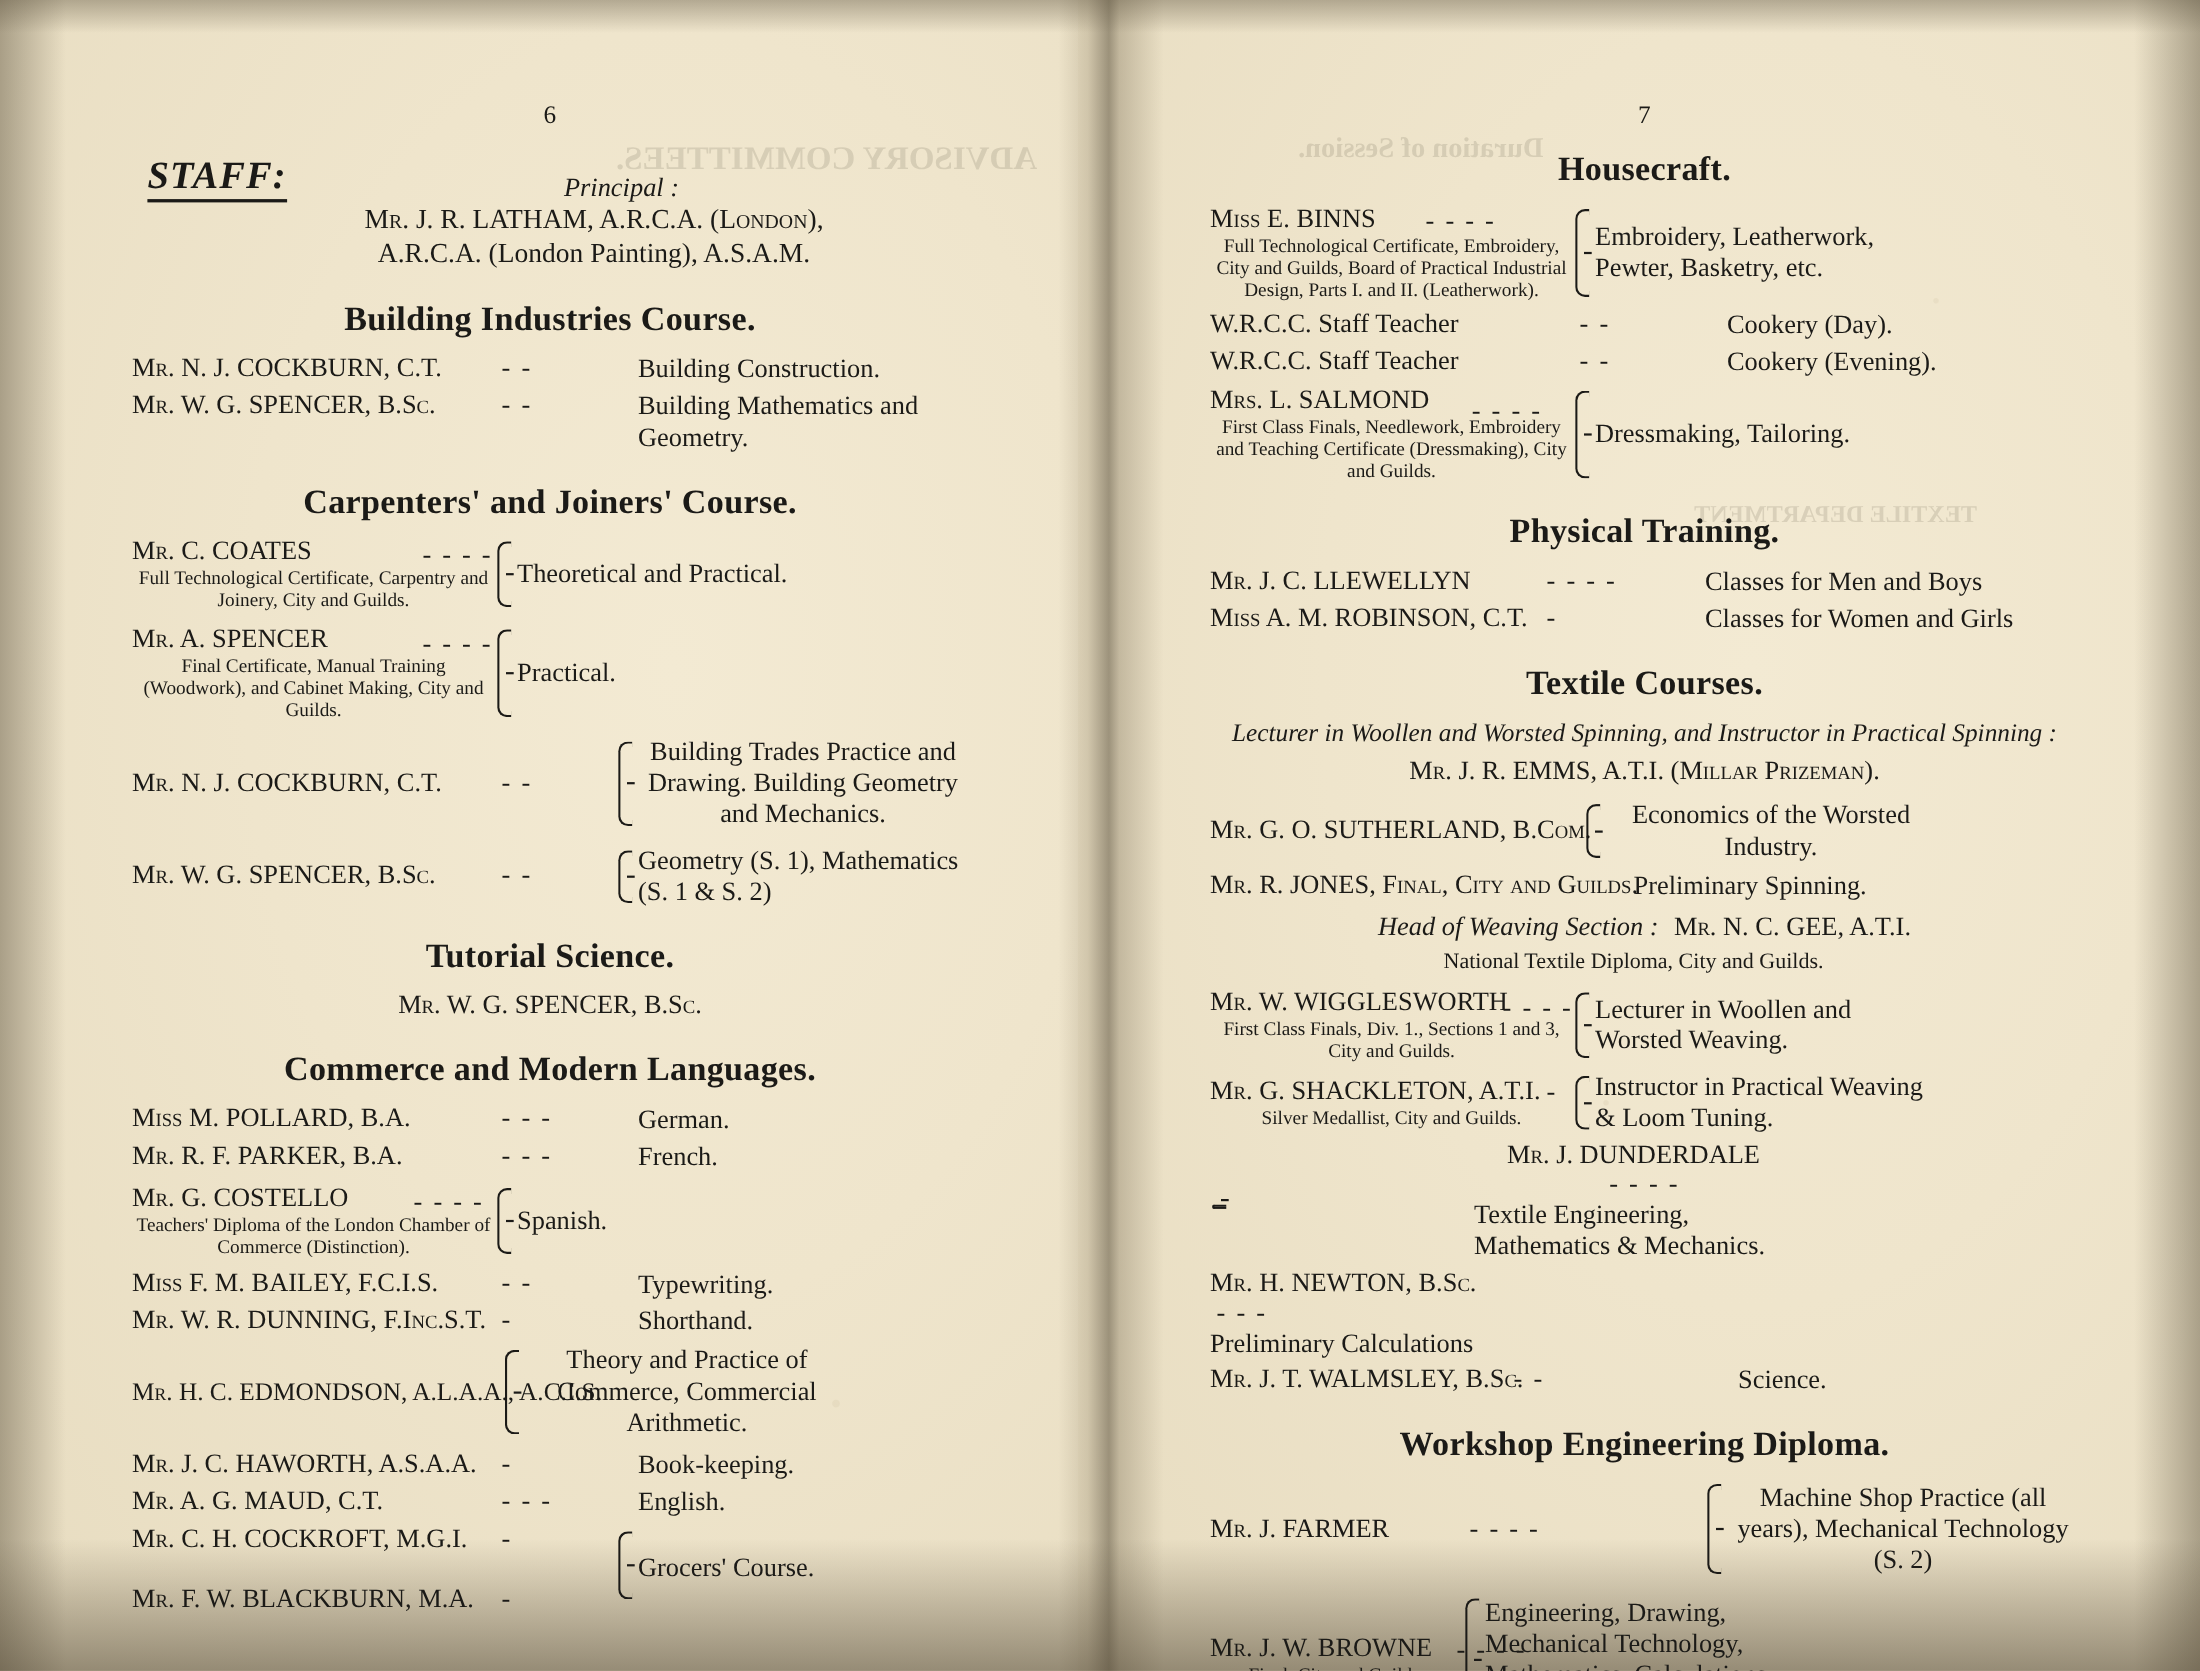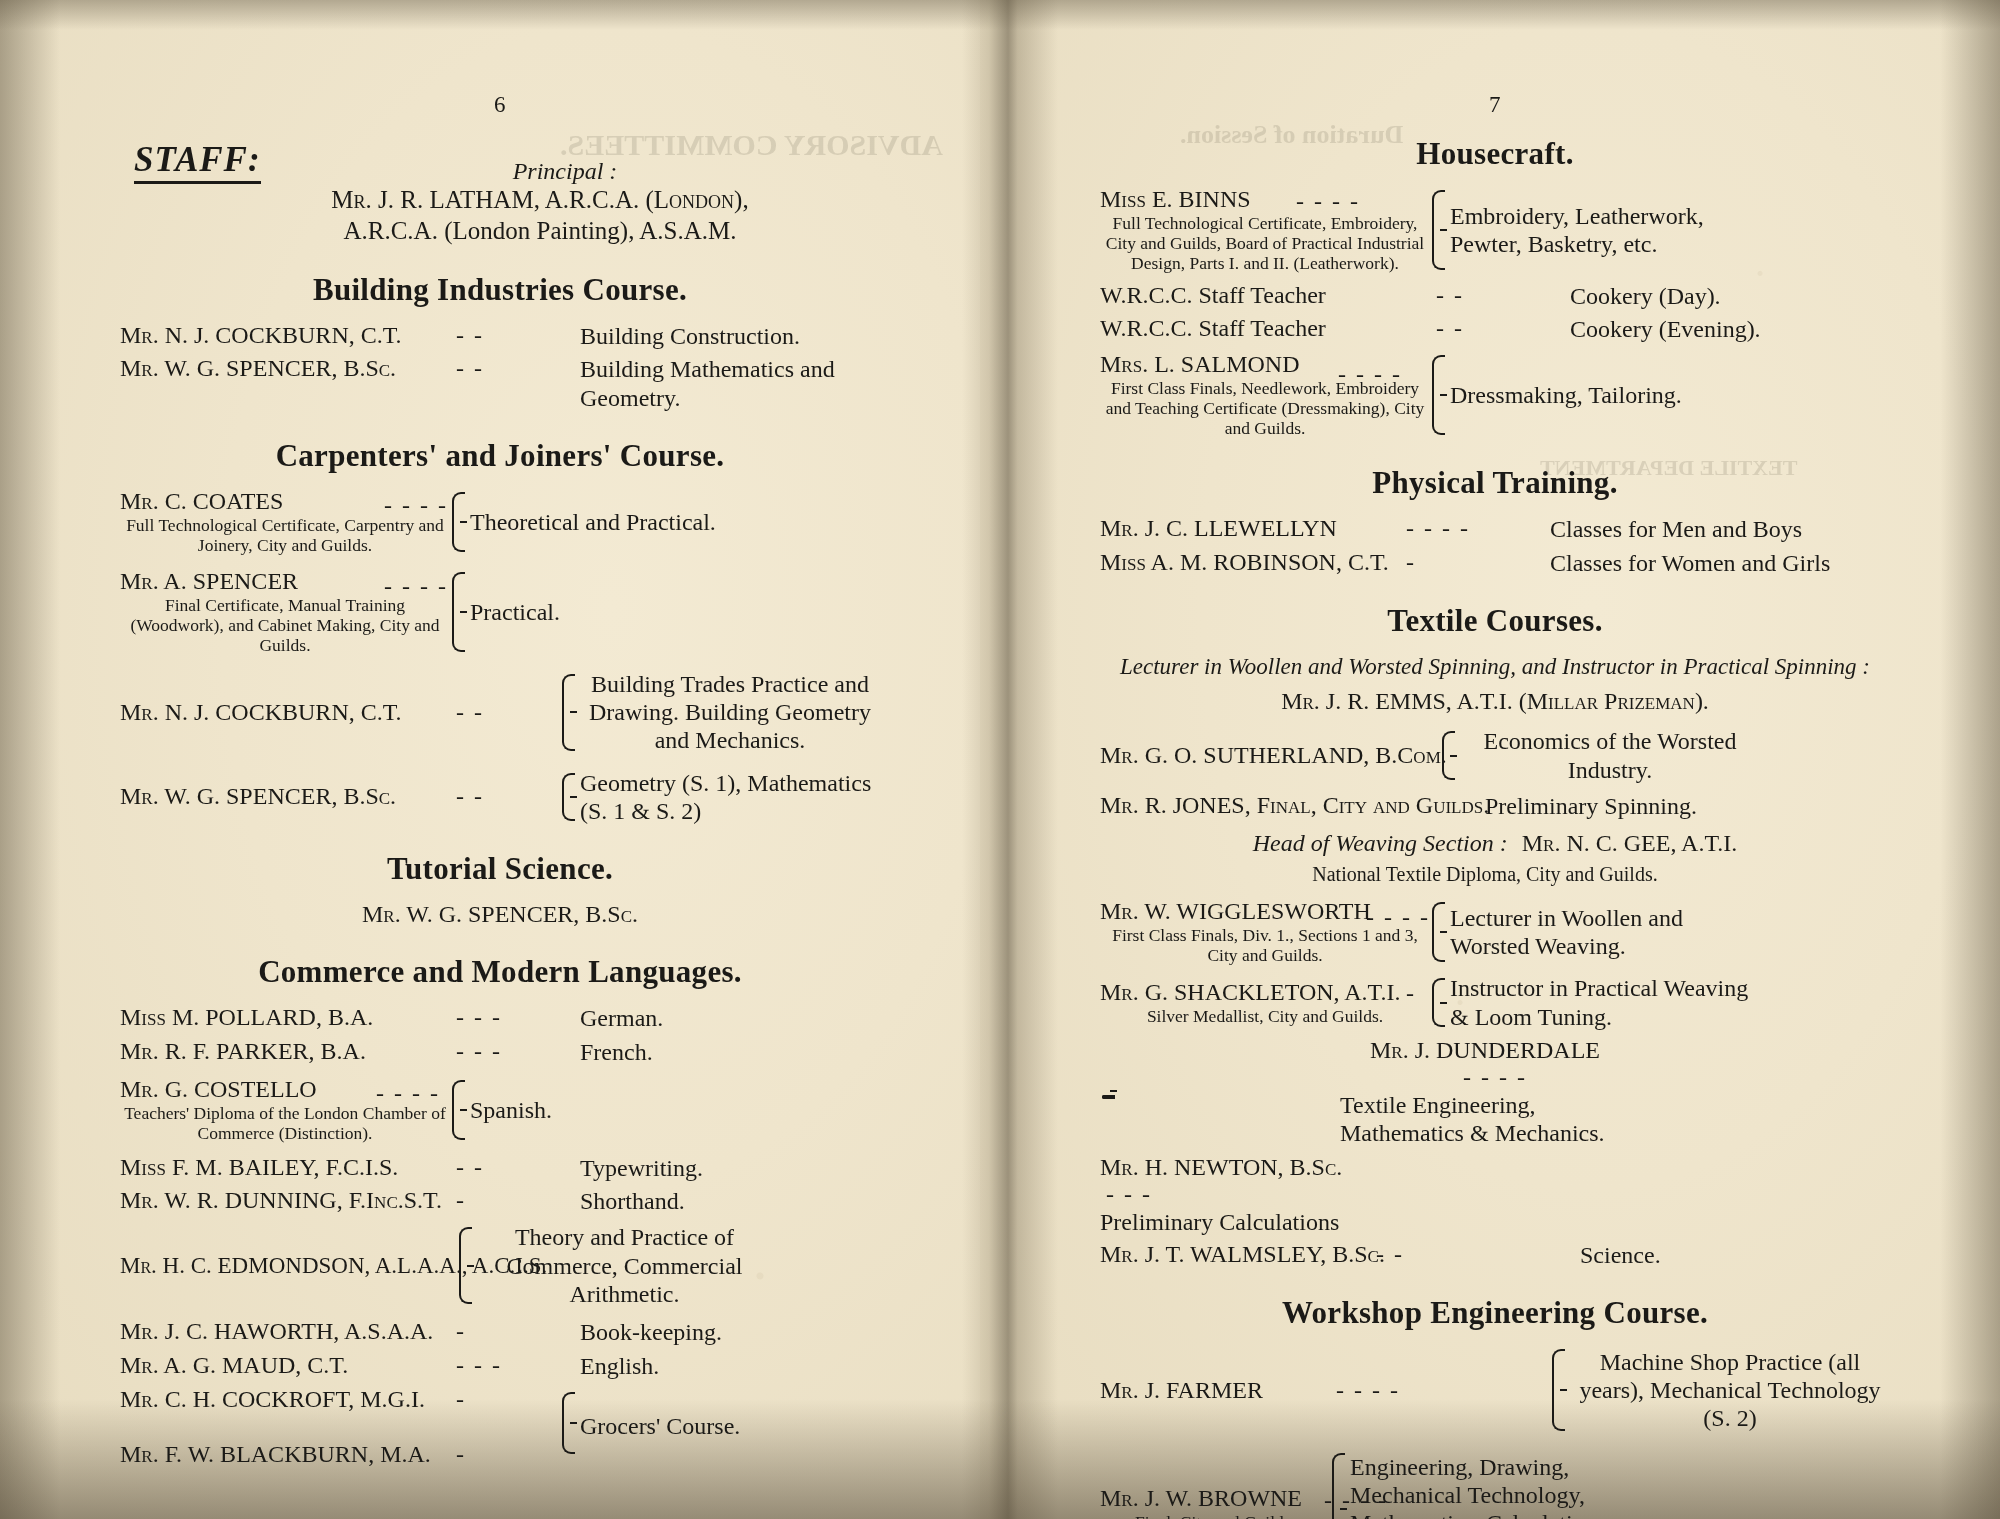--- a/index.html
+++ b/index.html
@@ -518,21 +518,21 @@
         <div class="subject" style="width:310px;">Preliminary Calculations</div>
       </div>
       <div class="row">
         <div class="namecell" style="width:270px;">
             <div class="name sc">Mr. J. T. WALMSLEY, B.Sc.</div>
           </div>
         <div class="dots">-     -</div>
         <div class="subject" style="width:310px;">Science.</div>
       </div>
 
-      <h2 class="section">Workshop Engineering Course.</h2>
+      <h2 class="section">Workshop Engineering Diploma.</h2>
 
       <div class="row withbrace" style="margin-top:10px;">
         <div class="namecell" style="width:230px;">
             <div class="name sc">Mr. J. FARMER</div>
           </div>
         <div class="dots">-     -     -     -</div>
         <div class="brace" style="height:90px;"></div>
         <div class="subject center" style="width:320px;">Machine Shop Practice (all years), Mechanical Technology (S. 2)</div>
       </div>
 

